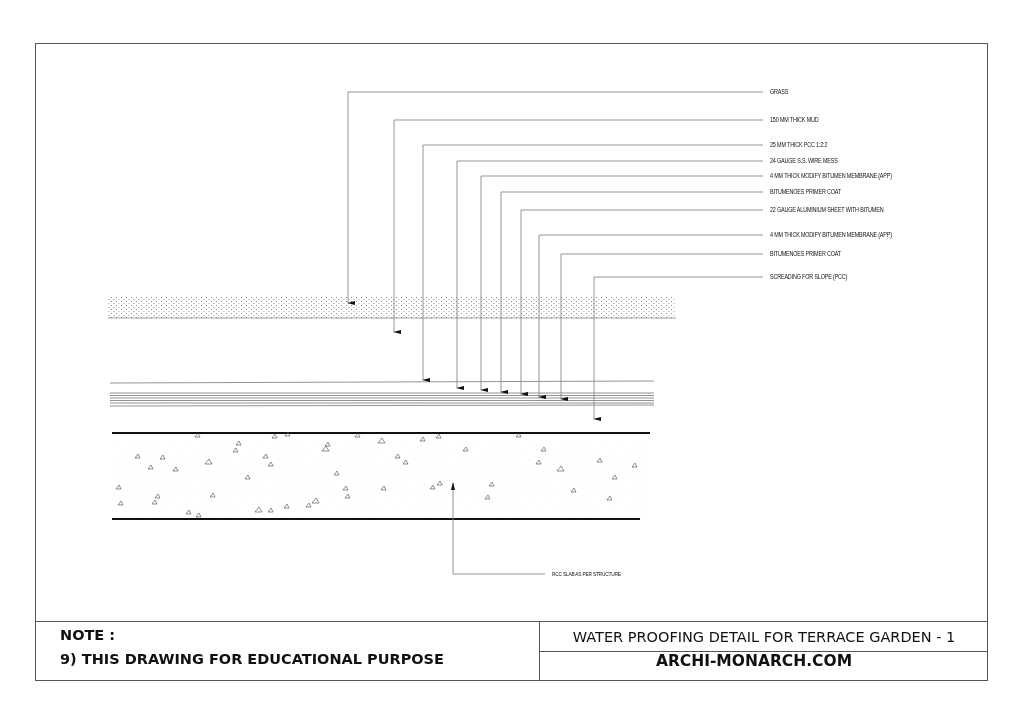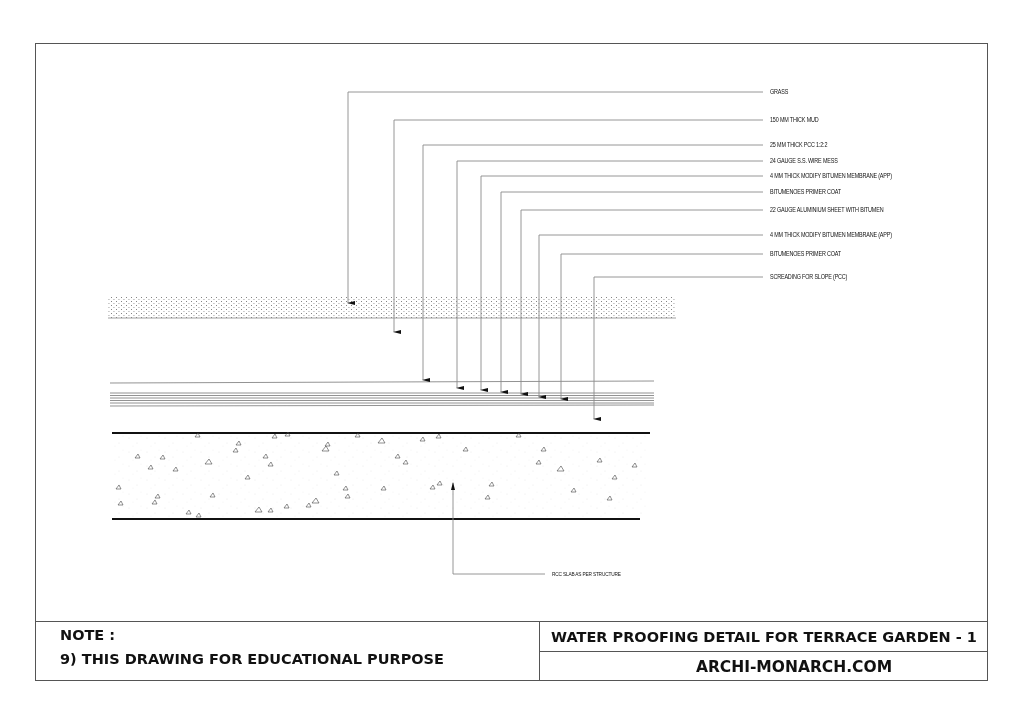--- a/index.html
+++ b/index.html
@@ -5,22 +5,22 @@
     html, body { margin: 0; padding: 0; background: #ffffff; }
     body { width: 1024px; height: 724px; position: relative; overflow: hidden; font-family: "DejaVu Sans", sans-serif; }
     .sheet { position: absolute; left: 35px; top: 43px; width: 953px; height: 638px; border: 1.5px solid #555; box-sizing: border-box; }
     svg.drawing { position: absolute; left: 0; top: 0; }
     .label { position: absolute; font-family: "Liberation Sans", sans-serif; font-size: 6.4px; color: #111; letter-spacing: -0.2px; transform: scaleX(0.85); transform-origin: left center; white-space: nowrap; line-height: 8px; }
     .titleblock { position: absolute; left: 35px; top: 621px; width: 953px; height: 60px; border-top: 1.5px solid #555; box-sizing: border-box; }
     .note-cell { position: absolute; left: 0; top: 0; width: 505px; height: 59px; border-right: 1.5px solid #555; box-sizing: border-box; }
     .note-head { position: absolute; left: 25px; top: 5px; font-family: "DejaVu Sans", sans-serif; font-weight: bold; font-size: 14.5px; color: #111; }
     .note-line { position: absolute; left: 25px; top: 29px; font-family: "DejaVu Sans", sans-serif; font-weight: bold; font-size: 14.5px; color: #111; }
     .title-cell { position: absolute; left: 505px; top: 0; width: 448px; height: 30px; border-bottom: 1.5px solid #555; box-sizing: border-box; display: flex; align-items: center; justify-content: center; }
-    .site-cell { position: absolute; left: 535px; top: 30px; width: 448px; height: 29px; display: flex; align-items: center; justify-content: center; }
-    .title-text { font-family: "DejaVu Sans", sans-serif; font-weight: bold; font-size: 14.5px; color: #111; white-space: nowrap; }
+    .site-cell { position: absolute; left: 495px; top: 30px; width: 448px; height: 29px; display: flex; justify-content: center; }
+    .title-text { font-family: "DejaVu Sans", sans-serif; font-weight: normal; font-size: 14.5px; color: #111; white-space: nowrap; }
     .site-text { font-family: "DejaVu Sans", sans-serif; font-weight: bold; font-size: 15.5px; color: #111; white-space: nowrap; }
   </style>
 </head>
 <body>
 
 <div class="sheet"></div>
 
 <svg class="drawing" width="1024" height="724" viewBox="0 0 1024 724" xmlns="http://www.w3.org/2000/svg">
   <defs>
     <pattern id="grass-dots" width="5" height="4" patternUnits="userSpaceOnUse">

